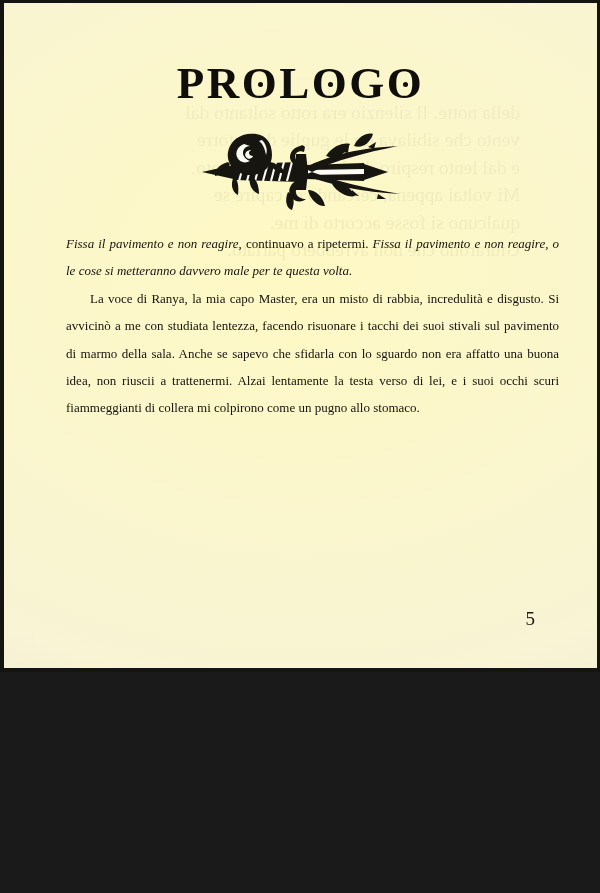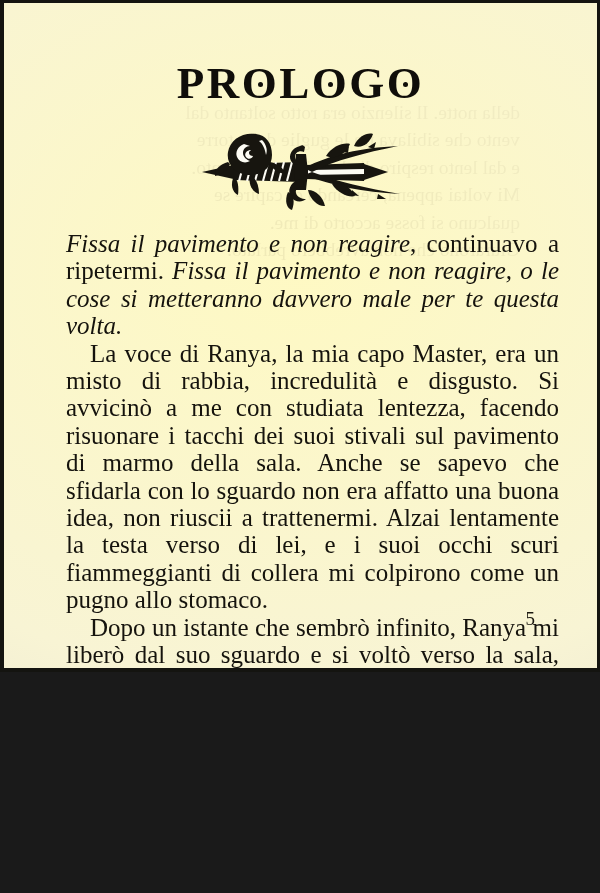--- a/index.html
+++ b/index.html
@@ -97,21 +97,21 @@
     height: 86px;
   }
   .ornament svg { display: block; margin: 0 auto; }
 
   
   .body-text {
     position: relative;
     z-index: 3;
     margin: 0;
     padding: 16px 38px 0 62px;
-    font-size: 25px;
+    font-size: 13px;
     line-height: 27.4px;
     text-align: justify;
     text-justify: inter-word;
     hyphens: manual;
     color: #15130d;
   }
   .body-text p {
     margin: 0;
     text-indent: 24px;
   }
@@ -202,19 +202,18 @@
         <path d="M58 47 C56 56 60 64 67 66 C67 57 64 50 58 47 Z"></path>
         <path d="M78 34 C86 36 92 40 93 46 C86 45 80 41 78 36 Z"></path>
         <path d="M42 48 C38 56 40 64 46 67 C47 59 46 52 42 48 Z"></path>
       </g>
     </svg>
   </div>
 
   <div class="body-text">
     <p class="noindent"><span class="it">Fissa il pavimento e non reagire</span><span>, continuavo a ripetermi. </span><span class="it">Fissa il pavimento e non reagire, o le cose si metteranno davvero male per te questa volta.</span></p>
     <p>La voce di Ranya, la mia capo Master, era un misto di rabbia, incredulità e disgusto. Si avvicinò a me con studiata lentezza, facendo risuonare i tacchi dei suoi stivali sul pavimento di marmo della sala. Anche se sapevo che sfidarla con lo sguardo non era affatto una buona idea, non riuscii a trattenermi. Alzai lentamente la testa verso di lei, e i suoi occhi scuri fiammeggianti di collera mi colpirono come un pugno allo stomaco.</p>
-    <p>Dopo un istante che sembrò infinito, Ranya mi liberò dal suo sguardo e si voltò verso la sala, quasi alla ricerca di una risposta sensata che sapeva io non sarei mai stata in grado di darle.</p>
   </div>
 
   <div class="folio">5</div>
 
   <div class="paper-grain"></div>
 </div>
 
 </body></html>

